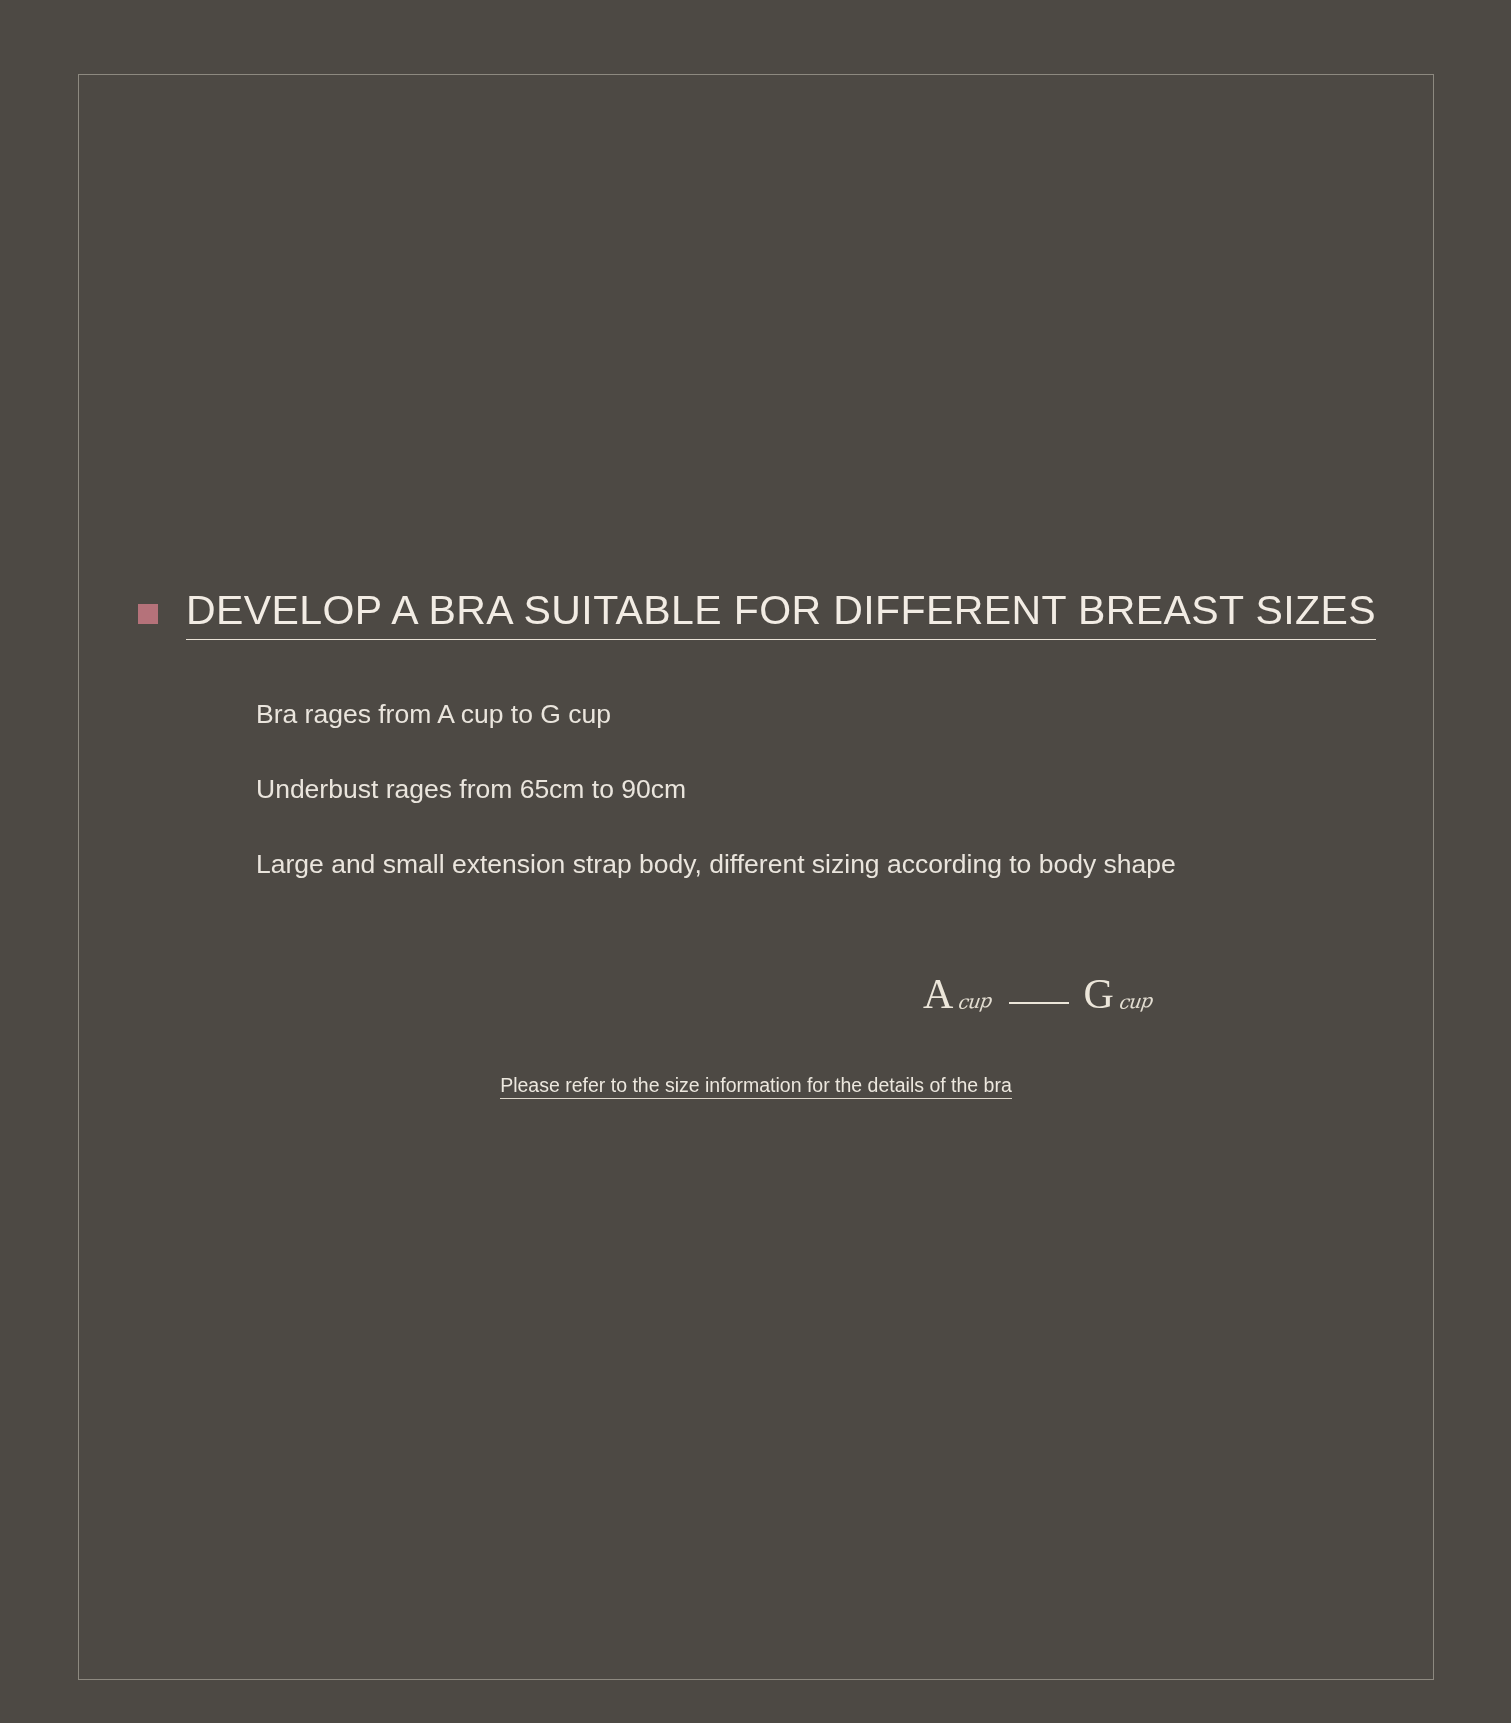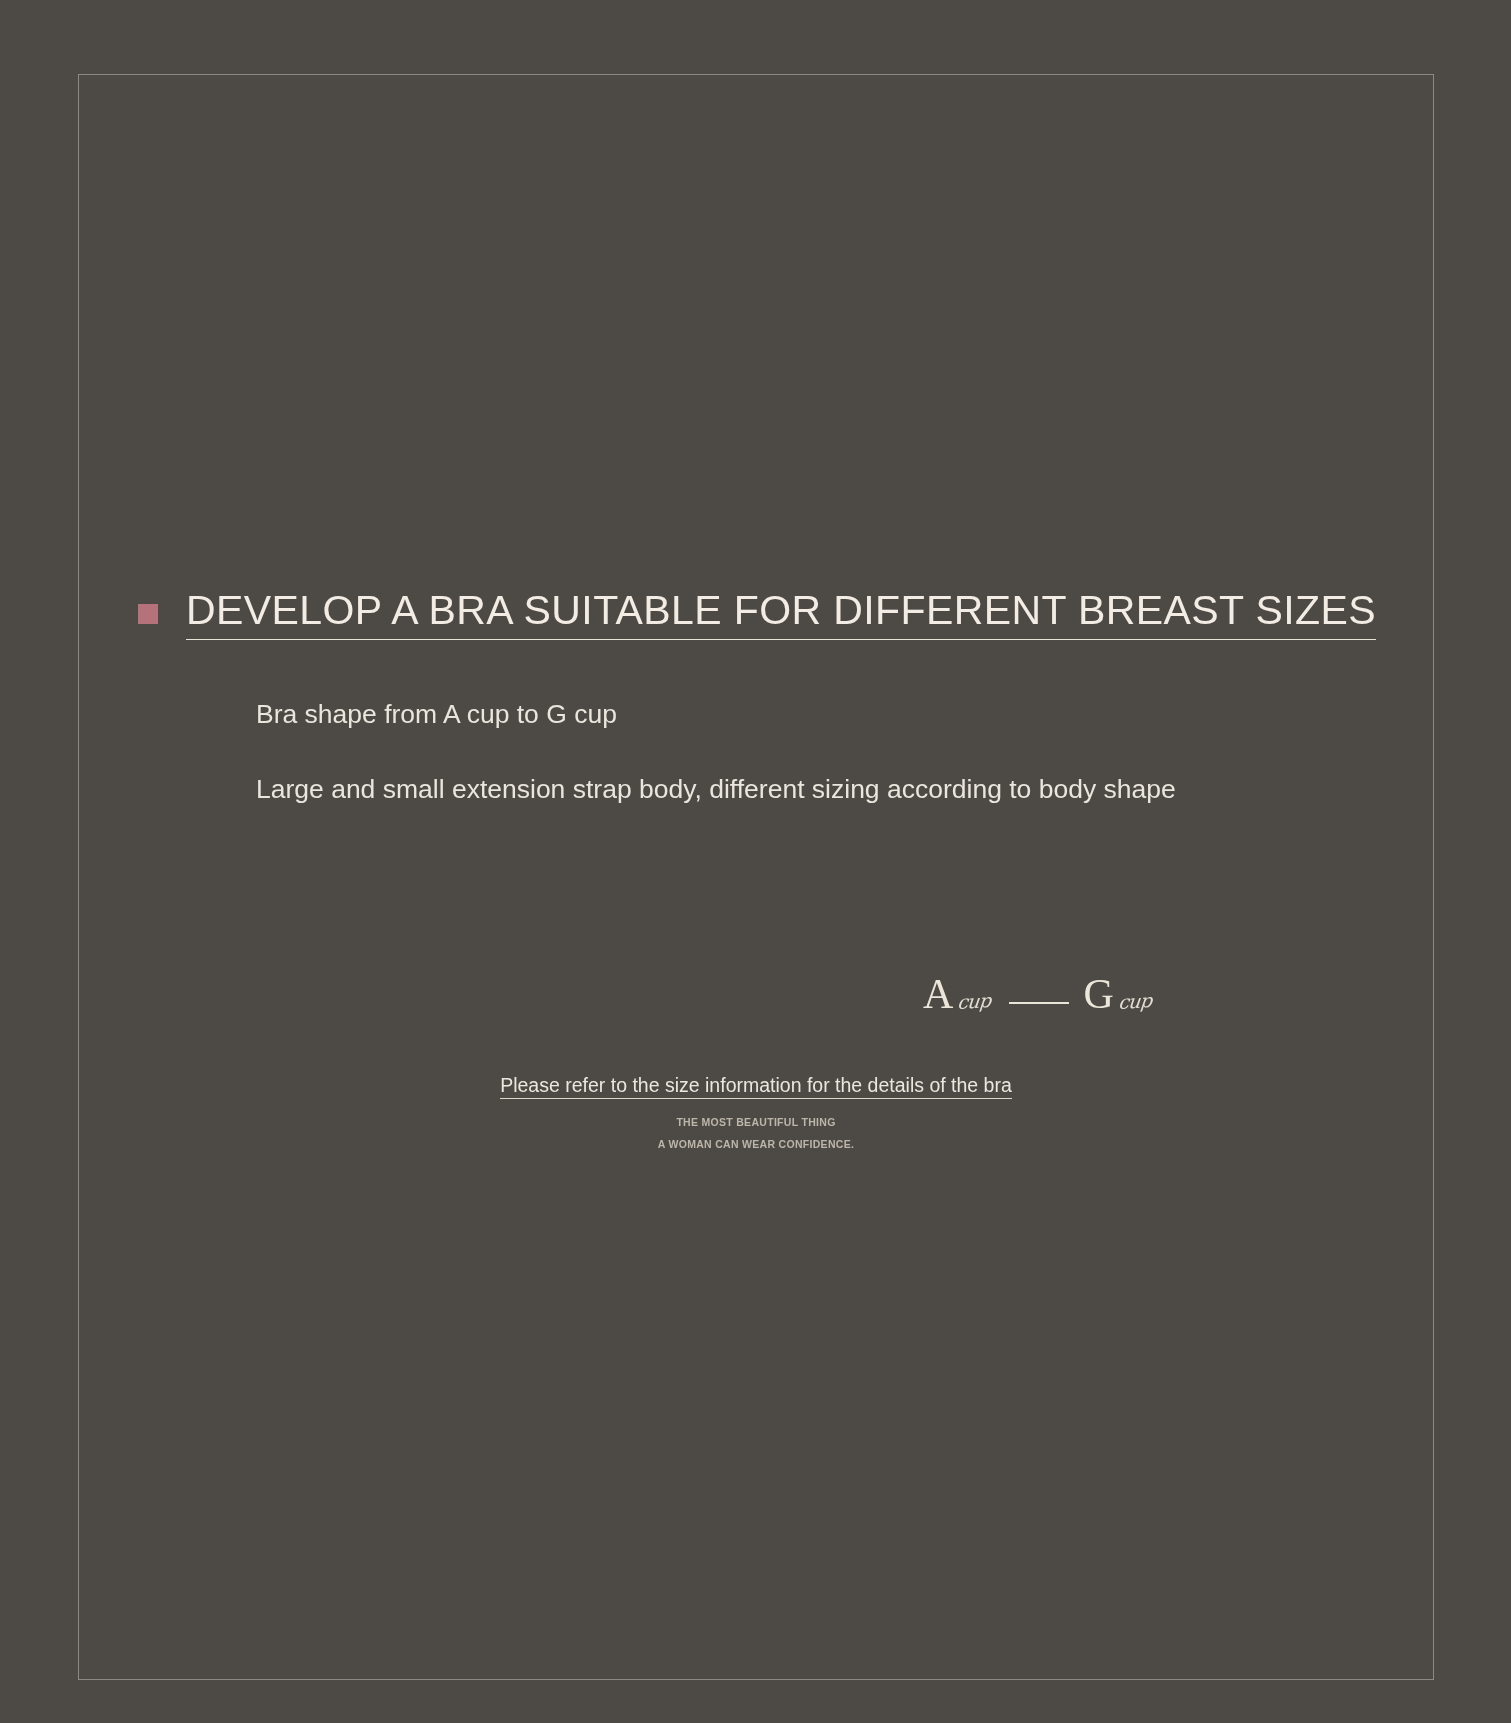--- a/index.html
+++ b/index.html
@@ -144,35 +144,32 @@
   <div class="frame"></div>
 
   <div class="content">
 
     <div class="heading-row">
       <div class="bullet-square"></div>
       <div class="heading-text">DEVELOP A BRA SUITABLE FOR DIFFERENT BREAST SIZES</div>
     </div>
 
     <div class="bullet-list">
-      <div class="bullet-line">Bra shape from A cup to G cup</div>
+      <div class="bullet-line">Bra rages from A cup to G cup</div>
+      <div class="bullet-line">Underbust rages from 65cm to 90cm</div>
       <div class="bullet-line">Large and small extension strap body, different sizing according to body shape</div>
     </div>
 
     <div class="cup-script">
       <span class="letter">A</span>
       <span class="cursive">cup</span>
       <span class="dash"></span>
       <span class="letter">G</span>
       <span class="cursive">cup</span>
     </div>
 
     <div class="refer-note">
       <span>Please refer to the size information for the details of the bra</span>
     </div>
 
-    <div class="tagline">
-      <div class="tagline-line">THE MOST BEAUTIFUL THING</div>
-      <div class="tagline-line">A WOMAN CAN WEAR CONFIDENCE.</div>
-    </div>
 
   </div>
 </div>
 
 </body></html>

